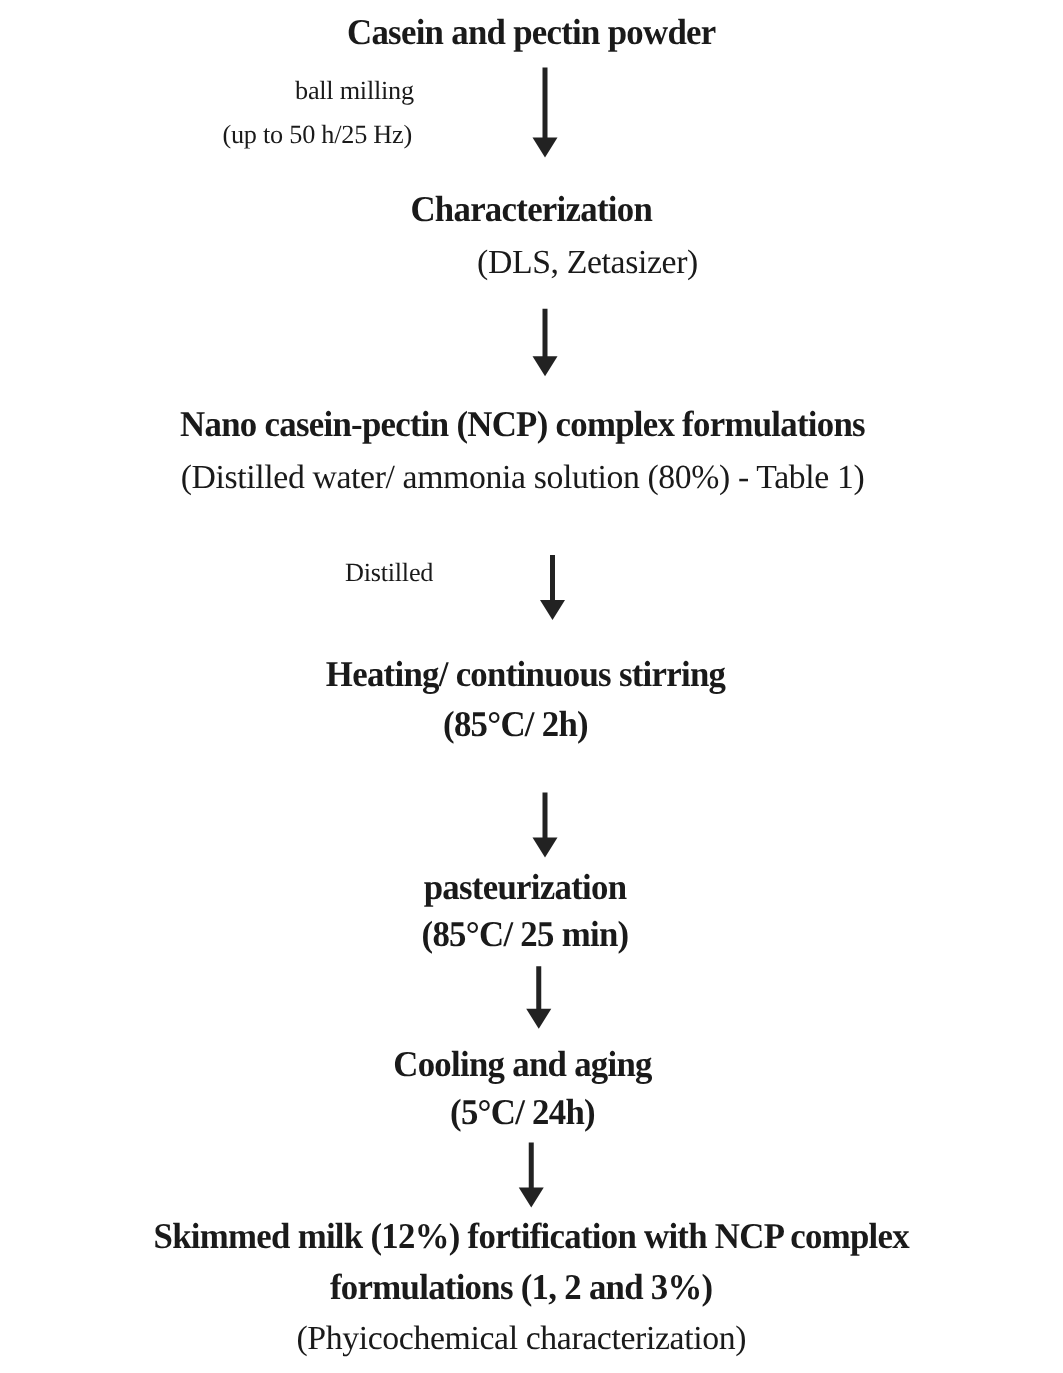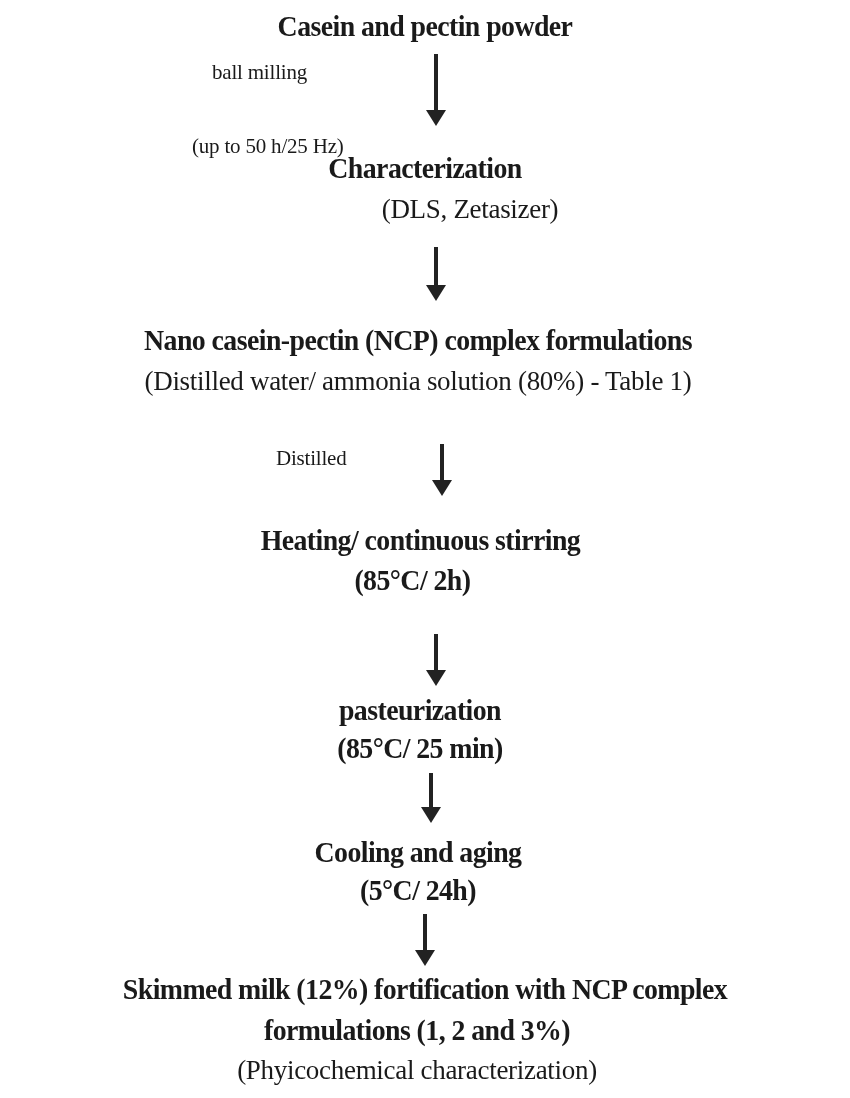--- a/index.html
+++ b/index.html
@@ -59,22 +59,22 @@
       border-left: 10px solid transparent;
       border-right: 10px solid transparent;
       border-top: 16px solid #222;
     }
   </style>
 </head>
 <body>
 
 <div class="line center bold" style="top:12px;">Casein and pectin powder</div>
 
-<div class="line small" style="top:62px; left:212px;text-align:center;">ball milling</div>
-<div class="line small" style="top:97px; left:192px;margin-top:39px;">(up to 50 h/25 Hz)</div>
+<div class="line small" style="top:62px; left:236px;text-align:center;">ball milling</div>
+<div class="line small" style="top:97px; left:178px;">(up to 50 h/25 Hz)</div>
 <div class="arrow" style="left:426px; top:54px; height:72px;">
   <div class="shaft" style="height:58px;"></div>
   <div class="head" style="top:56px;"></div>
 </div>
 
 <div class="line center bold" style="top:154px;">Characterization</div>
 <div class="line center reg" style="top:196px;padding-left:45px;">(DLS, Zetasizer)</div>
 
 <div class="arrow" style="left:426px; top:247px; height:54px;">
   <div class="shaft" style="height:40px;"></div>

